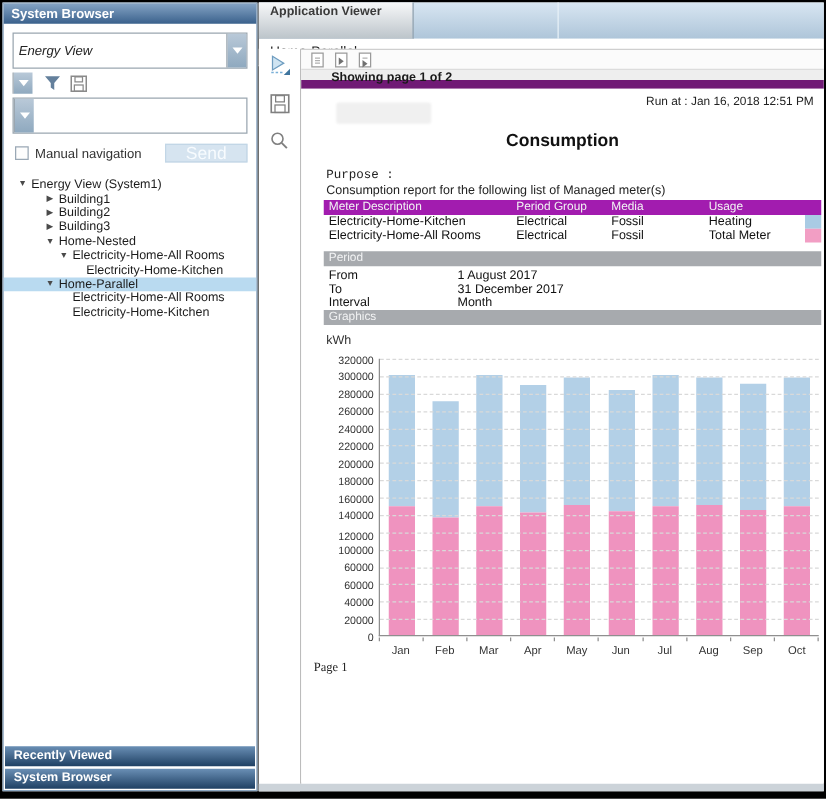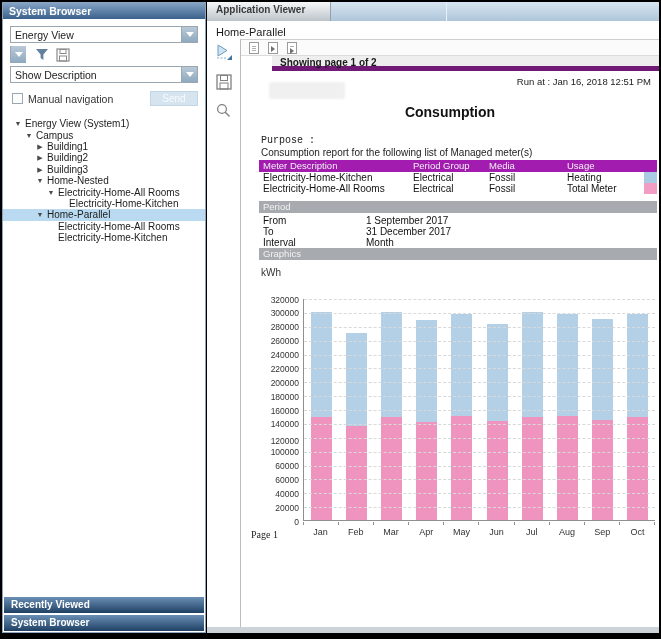--- a/index.html
+++ b/index.html
@@ -7,53 +7,53 @@
   .app { position:relative; width:661px; height:639px; background:#000; overflow:hidden; }
 
   
   .left-panel { position:absolute; left:2px; top:2px; width:204px; height:631px;
     background:#fff; border:1px solid #8aa5c0; }
   .panel-header { height:16px; background:linear-gradient(#84a3c4,#3a618c);
     color:#fff; font-size:10.5px; font-weight:bold; line-height:16px; padding-left:6px; }
   .panel-body { position:relative; padding-top:7px; height:578px; overflow:hidden; }
 
   .ctl-row { margin:0 7px 0 7px; display:flex; align-items:center; }
-  .combo { flex:1; height:17px; border:1px solid #9aa6b0; background:#fff; display:flex; align-items:center; }
+  .combo { flex:1; height:29px; border:1px solid #9aa6b0; background:#fff; display:flex; align-items:center;font-style:italic; }
   .combo .combo-text { flex:1; font-size:10.5px; color:#222; padding-left:4px; white-space:nowrap; overflow:hidden; }
   .dd-btn { width:16px; height:100%; background:linear-gradient(#b9c9d8,#8fa9bf);
     border-left:1px solid #9aa6b0; display:flex; align-items:center; justify-content:center; }
   .dd-btn::after { content:""; width:0; height:0; border-left:4px solid transparent;
     border-right:4px solid transparent; border-top:5px solid #fff; }
   .mt3 { margin-top:3px; } .mt8 { margin-top:8px; }
 
   .search-box { flex:0 0 150px; height:17px; border:1px solid #a8b2ba; display:flex; align-items:center; background:#fff; }
   .search-box input { flex:1; border:0; outline:0; font-size:10px; font-style:italic; color:#555;
     padding-left:4px; min-width:0; font-family:"Liberation Sans", sans-serif; }
   .search-box input::placeholder { color:#a8a8a8; }
   .icon-btn { display:flex; align-items:center; justify-content:center; }
   .gap8 { margin-left:9px; } .gap6 { margin-left:7px; }
 
   .chk { width:11px; height:11px; border:1px solid #9aa8b5; background:#fdfdfd; margin-left:2px; }
   .chk-label { font-size:10.5px; color:#333; margin-left:5px; }
-  .send-btn { margin-left:auto; width:48px; height:15px; background:#d6e4f0; border:1px solid #c2d6e6;
-    color:#f7fbfe; font-size:10px; text-align:center; line-height:13px; }
+  .send-btn { margin-left:auto; width:66px; height:15px; background:#d6e4f0; border:1px solid #c2d6e6;
+    color:#f7fbfe; font-size:14px; text-align:center; line-height:13px; }
 
   .tree { margin-top:12px; }
   .tree-row { height:11.4px; display:flex; align-items:center; font-size:10px; color:#1c1c1c; white-space:nowrap; cursor:default; }
   .tree-row.sel { background:#b9daf0; }
   .tw { width:10px; flex:0 0 10px; font-size:7px; color:#4a4a4a; text-align:center; line-height:11px; }
   .tree-label { padding-left:2px; }
 
   .panel-footer { position:absolute; left:1px; right:1px; bottom:1px; display:flex; flex-direction:column; gap:2px; }
   .footer-bar { height:16px; background:linear-gradient(#6a8fb5,#1f4063); color:#fff;
     font-size:10px; font-weight:bold; line-height:16px; padding-left:7px; }
 
   
   .right-panel { position:absolute; left:207px; top:2px; width:452px; height:631px; background:#fff; }
-  .tabbar { height:19px; background:linear-gradient(#d8e6f2,#aec5d9); display:flex; align-items:stretch; }
+  .tabbar { height:29px; background:linear-gradient(#d8e6f2,#aec5d9); display:flex; align-items:stretch; }
   .tab-active { width:124px; background:linear-gradient(#f7f8f9,#bcc4ca); border-right:1px solid #93a2ae;
     color:#3a3a3a; font-size:10px; font-weight:bold; line-height:15px; padding-left:9px; }
   .tab-inactive { width:112px; color:#fff; font-size:10px; font-weight:bold; line-height:15px; padding-left:13px;margin-top:33px; }
   .tab-sep { width:1px; background:#e8f1f8; margin-left:3px; }
 
   .breadcrumb-row { height:22px; background:#fff; border-bottom:1px solid #d8d8d8;
     font-size:11px; color:#1a1a1a; line-height:22px; padding-left:9px; }
 
   .viewer-body { position:absolute; top:37px; left:0; right:0; bottom:0; }
   .side-toolbar { position:absolute; left:0; top:0; width:33px; bottom:0; background:#fff;
@@ -62,22 +62,22 @@
 
   .viewer-main { position:absolute; left:33px; top:0; right:0; bottom:6px;
     border-left:1px solid #bcbcbc; border-top:1px solid #cfcfcf; background:#fff; }
   .icons-row { height:16px; background:#fbfbfb; border-bottom:1px solid #dcdcdc;
     display:flex; align-items:center; padding-left:8px; gap:9px; }
   .page-ico { width:10px; height:12px; border:1px solid #9a9a9a; position:relative; background:#fff; }
   .page-ico i { position:absolute; left:2px; right:2px; height:1px; background:#b0b0b0; }
   .page-ico .l1{top:3px;} .page-ico .l2{top:5px;} .page-ico .l3{top:7px;}
   .page-ico .arr { position:absolute; left:2px; top:3px; width:0; height:0;
     border-top:3px solid transparent; border-bottom:3px solid transparent; border-left:4px solid #707070; }
-  .showing-bar { height:15px; background:#eeeeee; border-bottom:5px solid #701a75;
-    font-size:10px; font-weight:bold; color:#1a1a1a; line-height:14px; padding-left:8px;margin-left:31px; }
+  .showing-bar { height:15px; background:#eeeeee; border-bottom:7px solid #701a75;
+    font-size:10px; font-weight:bold; color:#1a1a1a; line-height:14px; padding-left:24px; }
   .report { position:relative; background:#fff; height:calc(100% - 32px); overflow:hidden; }
   .bottom-strip { position:absolute; left:0; right:0; bottom:0; height:6px; background:#ccd3d9; }
 
   
   .abs { position:absolute; }
   .run-at { top:5px; right:8px; font-size:9.5px; color:#222; }
   .logo-blur { left:28px; top:11px; width:76px; height:17px; background:#f0f0f0;
     border-radius:2px; filter:blur(1px); }
   .rpt-title { left:0; right:0; top:33px; text-align:center; font-size:14px; font-weight:bold; color:#111; }
   .purpose-label { left:20px; top:64px; font-size:10px; color:#222;font-family:Liberation Mono, monospace; }
@@ -90,21 +90,21 @@
   .mt-head span, .mrow span { position:absolute; white-space:nowrap; }
   .c1{left:4px;} .c2{left:154px;} .c3{left:230px;} .c4{left:308px;}
   .mrow { position:relative; height:11px; font-size:10px; color:#111; line-height:11px; }
   .swatch { position:absolute; right:0; top:0; width:13px; height:11px; }
 
   .prow { position:relative; height:11px; font-size:10px; color:#111; line-height:11px; left:18px; width:398px; }
   .prow .pl { position:absolute; left:4px; } .prow .pv { position:absolute; left:107px; }
 
   .kwh { left:20px; top:196px; font-size:10px; color:#333; }
 
-  .chart { left:18px; top:212px; width:398px; height:252px;margin-top:12px; }
+  .chart { left:18px; top:212px; width:398px; height:252px; }
   .plot { position:absolute; left:44px; top:4px; width:352px; height:222px;
     border-left:1px solid #8f8f8f; border-bottom:1px solid #8f8f8f; }
   .gridline { position:absolute; left:0; right:0; height:0; border-top:1px dashed #d9d9d9; }
   .ylab { position:absolute; width:40px; text-align:right; font-size:8.5px; color:#333; }
   .bars { position:absolute; left:0; right:0; top:0; bottom:0; display:flex;
     justify-content:space-around; align-items:flex-end; }
   .bar { width:21px; display:flex; flex-direction:column; justify-content:flex-end; }
   .xlabs { position:absolute; left:44px; width:352px; top:232px; display:flex; }
   .xlab { flex:1; text-align:center; font-size:9px; color:#333; }
   .xticks { position:absolute; left:44px; width:352px; top:227px; height:3px; display:flex; }
@@ -139,39 +139,34 @@
           <svg width="14" height="14" viewBox="0 0 14 14">
               <rect x="1" y="1" width="12" height="12" fill="none" stroke="#8a8a8a" stroke-width="1.2"></rect>
               <rect x="4" y="1.5" width="6" height="4" fill="none" stroke="#8a8a8a" stroke-width="1"></rect>
               <rect x="3.5" y="8" width="7" height="5" fill="none" stroke="#8a8a8a" stroke-width="1"></rect>
             </svg>
         </span>
       </div>
 
       <div class="ctl-row mt3">
         <div class="combo">
-          <div class="combo-text">Show Description</div>
           <div class="dd-btn"></div>
         </div>
       </div>
 
       <div class="ctl-row mt8">
         <div class="chk"></div>
         <div class="chk-label">Manual navigation</div>
         <div class="send-btn">Send</div>
       </div>
 
       <div class="tree" id="tree">
           <div class="tree-row" style="padding-left: 10px;">
             <span class="tw">▼</span>
             <span class="tree-label">Energy View (System1)</span>
-          </div>
-          <div class="tree-row" style="padding-left: 21px;">
-            <span class="tw">▼</span>
-            <span class="tree-label">Campus</span>
           </div>
           <div class="tree-row" style="padding-left: 32px;">
             <span class="tw">▶</span>
             <span class="tree-label">Building1</span>
           </div>
           <div class="tree-row" style="padding-left: 32px;">
             <span class="tw">▶</span>
             <span class="tree-label">Building2</span>
           </div>
           <div class="tree-row" style="padding-left: 32px;">
@@ -289,21 +284,21 @@
                   <span class="c4">Total Meter</span>
                   <div class="swatch" style="background: rgb(242, 158, 196);"></div>
                 </div>
               </div>
           </div>
 
           <div class="abs gray-bar" style="top:130px;">Period</div>
           <div class="abs" style="left:0; top:144px; right:0;" id="period-rows">
               <div class="prow">
                 <span class="pl">From</span>
-                <span class="pv">1 September 2017</span>
+                <span class="pv">1 August 2017</span>
               </div>
               <div class="prow">
                 <span class="pl">To</span>
                 <span class="pv">31 December 2017</span>
               </div>
               <div class="prow">
                 <span class="pl">Interval</span>
                 <span class="pv">Month</span>
               </div>
             </div>

